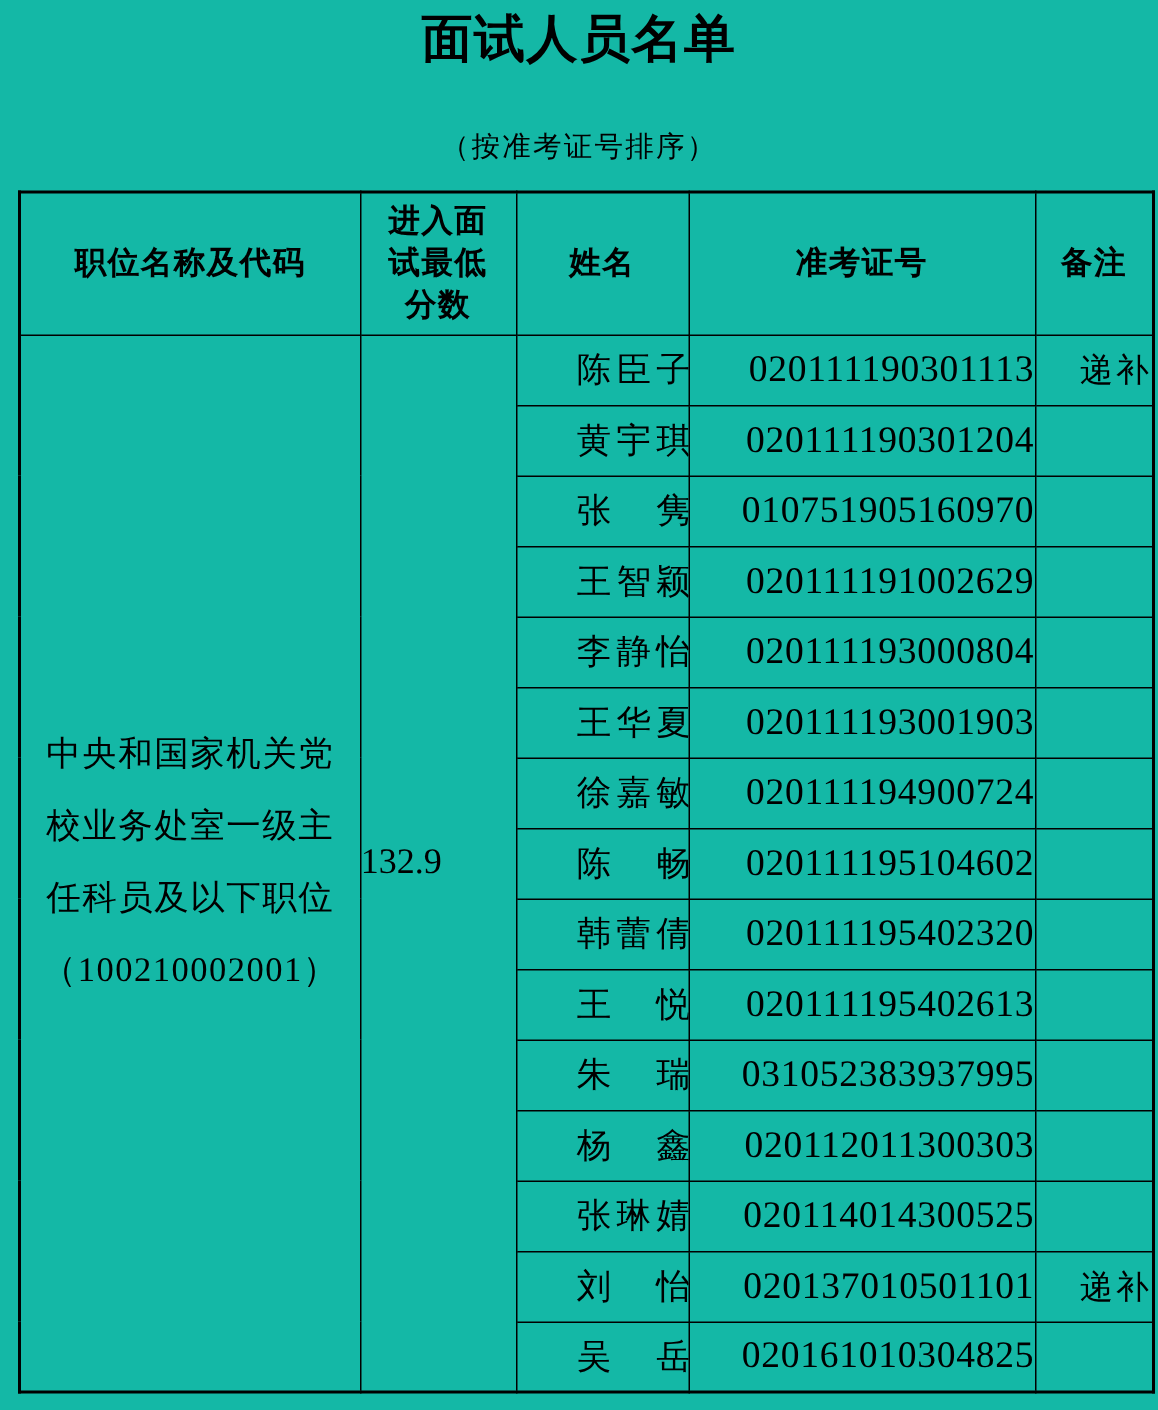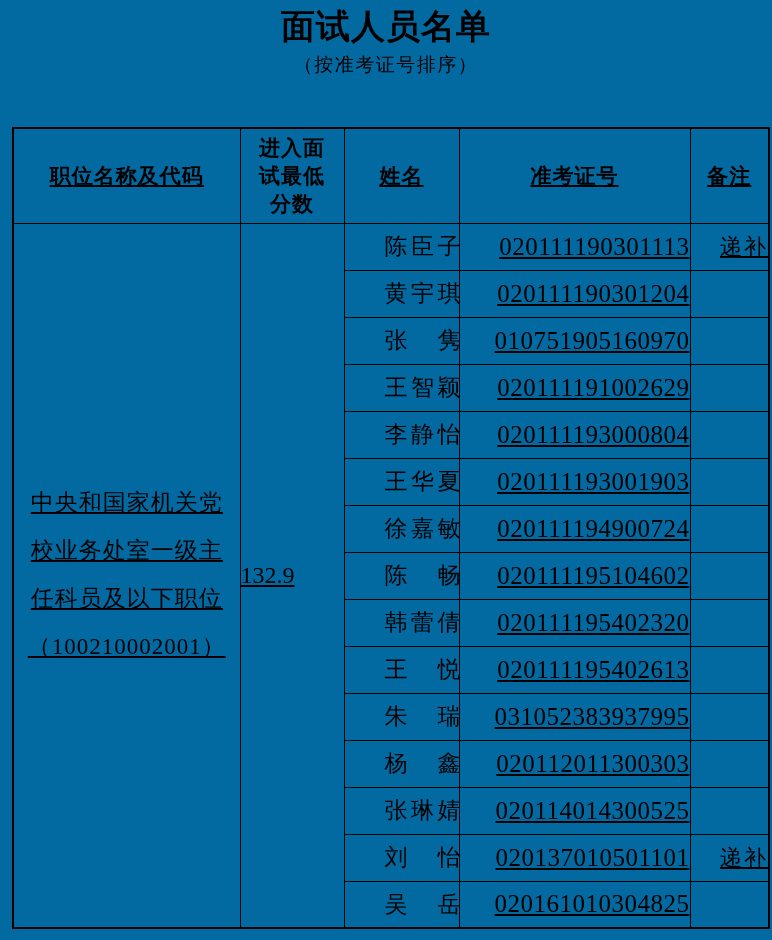--- a/index.html
+++ b/index.html
@@ -10,54 +10,53 @@
     height: 940px;
     overflow: hidden;
     color: #000000;
     font-family: "Liberation Serif", "DejaVu Serif", serif;
     -webkit-font-smoothing: antialiased;
   }
   .page {
     position: relative;
     width: 772px;
     height: 940px;
-    background: #0369a1;
+    background: #14b8a6;
   }
   .title {
     margin: 0;
     padding-top: 6px;
     text-align: center;
     font-family: "Liberation Sans", "DejaVu Sans", sans-serif;
     font-weight: 700;
     font-size: 34px;
     line-height: 40px;
     letter-spacing: 1px;
   }
   .subtitle {
-    margin-top: 8px;
+    margin-top: 42px;
     text-align: center;
     font-size: 19px;
     line-height: 22px;
     letter-spacing: 1.5px;
   }
   table.roster {
     position: absolute;
     left: 12px;
     top: 127px;
     width: 756px;
     border-collapse: collapse;
     table-layout: fixed;
     border: 2.5px solid #000;
   }
   table.roster th, table.roster td {
     border: 1.5px solid #000;
     padding: 0;
     vertical-align: middle;
     overflow: hidden;
-    text-decoration: underline;
   }
   thead tr { height: 95px; }
   tbody tr { height: 47px; }
   th {
     font-family: "Liberation Sans", "DejaVu Sans", sans-serif;
     font-weight: 700;
     font-size: 21px;
     text-align: center;
     letter-spacing: 1px;
     line-height: 28px;

